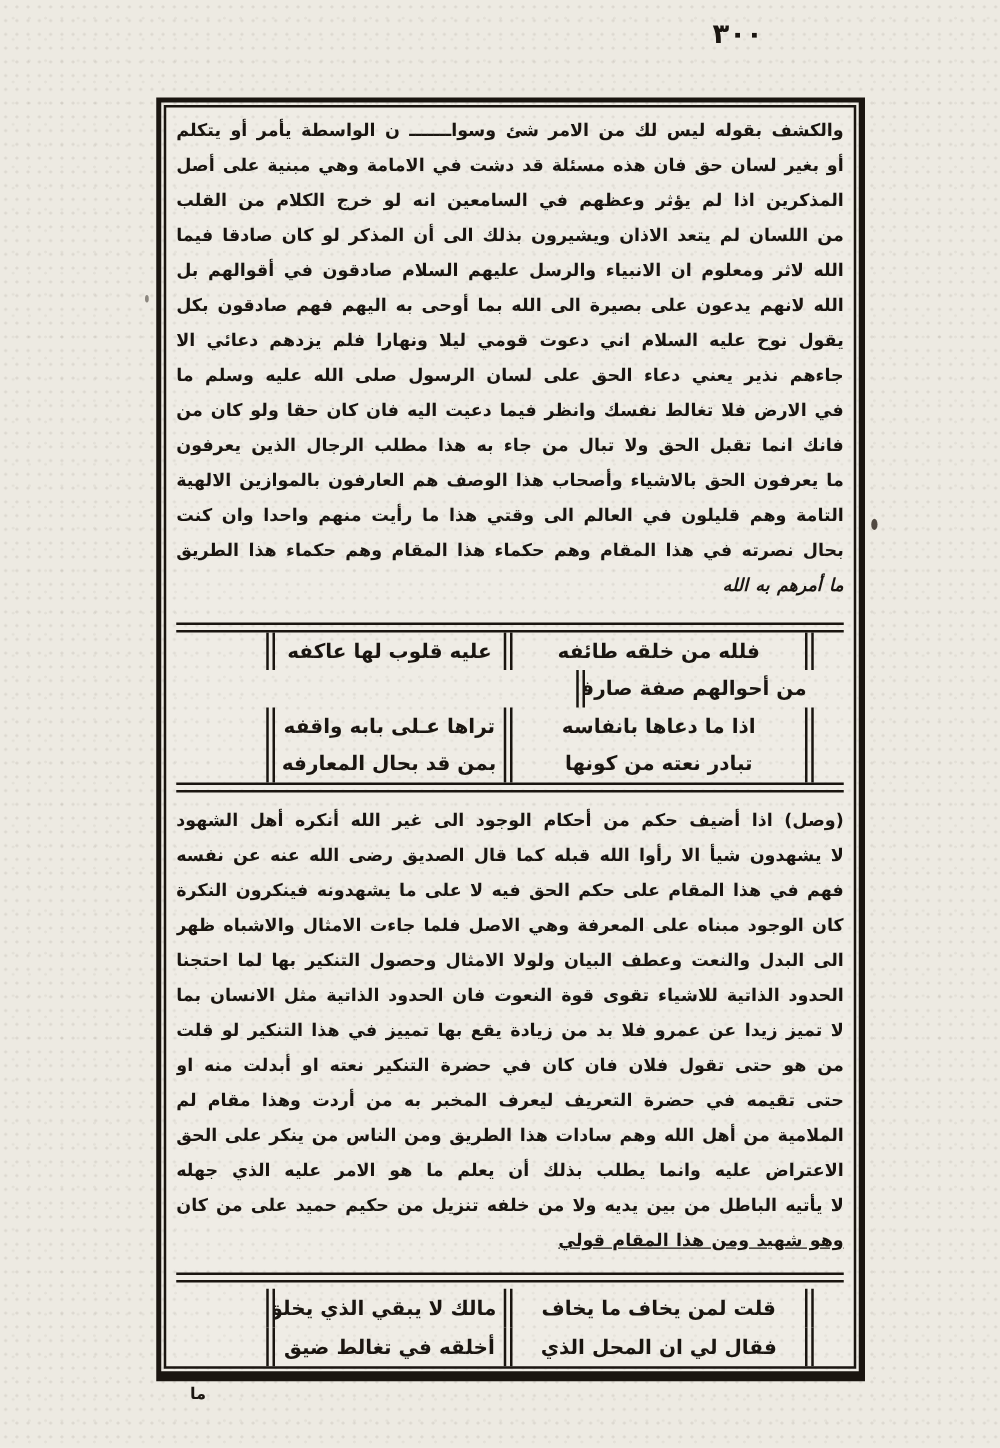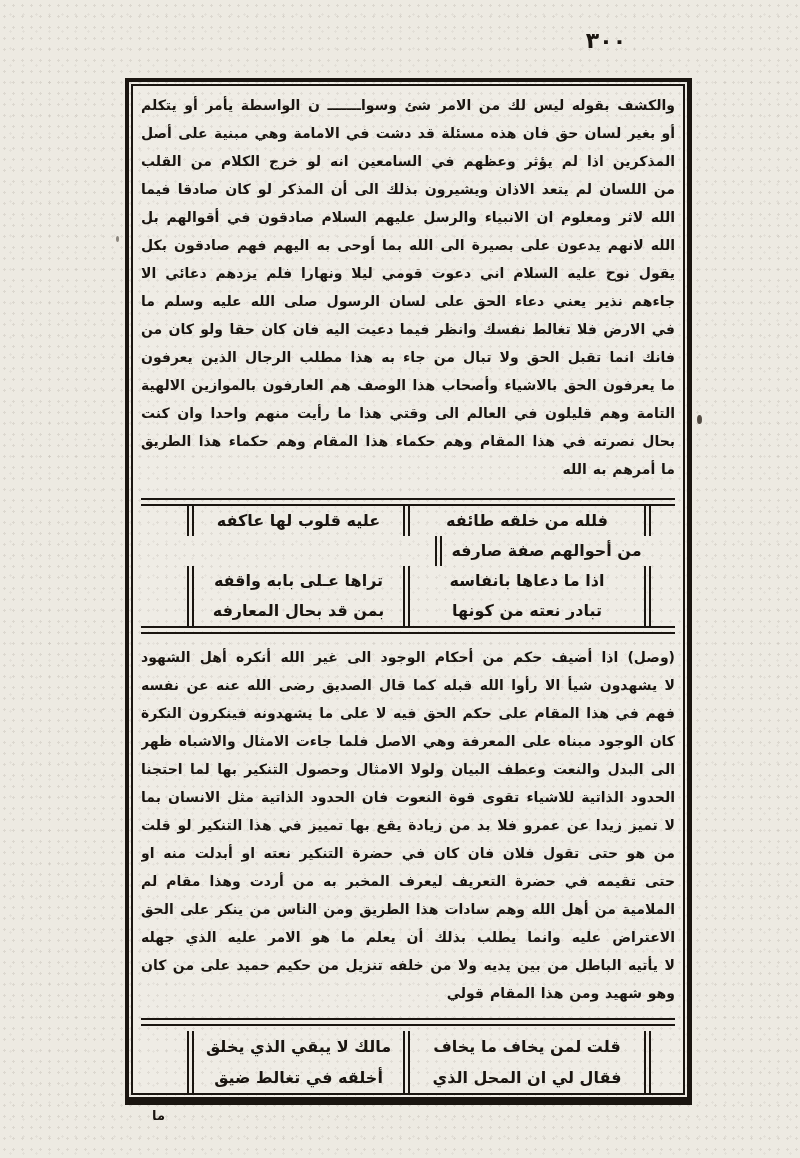--- a/index.html
+++ b/index.html
@@ -10,62 +10,62 @@
   }
   
   body::before{
     content:"";position:absolute;inset:0;pointer-events:none;
     background-image:radial-gradient(circle, rgba(70,58,44,.10) 1px, transparent 1.4px),
                      radial-gradient(circle, rgba(70,58,44,.06) 1px, transparent 1.3px);
     background-size:9px 11px,13px 17px;
     background-position:0 0,4px 6px;
   }
   .page-number{
-    position:absolute;top:28px;left:570px;width:72px;
-    text-align:center;font-size:22px;font-weight:700;color:#1a1510;
+    position:absolute;top:15px;left:570px;width:72px;
+    text-align:left;font-size:22px;font-weight:700;color:#1a1510;
     letter-spacing:2px;
   }
   .frame{
     position:absolute;left:125px;top:78px;width:567px;height:1027px;
     box-sizing:border-box;
     border:4px solid #1a1510;border-bottom-width:8px;border-right-width:5px;
     background:rgba(255,255,255,0.12);
   }
   .frame-inner{
     position:absolute;inset:2px;border:2px solid #1a1510;
     box-sizing:border-box;padding:5px 8px 0 8px;
   }
   .prose{direction:rtl;color:#1a1510;font-weight:700;font-size:14px;}
   .prose .line{
     height:28px;line-height:28px;overflow:hidden;
     text-align:justify;text-align-last:justify;
     word-spacing:1px;
   }
   .prose .line:last-child{text-align:right;text-align-last:right;}
-  .para1 .line:last-child{padding-left:42px;}
-  .para2 .line:last-child{padding-left:86px;}
+  .para1 .line:last-child{padding-left:42px;font-style:italic;}
+  .para2 .line:last-child{padding-left:86px;text-decoration:underline;}
   .rule{
     height:4px;border-top:2px solid #1a1510;border-bottom:2px solid #1a1510;
   }
   .rule-1{margin-top:15px;}
   .rule-2{margin-bottom:9px;}
   .rule-3{margin-top:11px;margin-bottom:5px;}
   .verse{direction:rtl;color:#1a1510;font-weight:700;font-size:16px;padding-right:24px;}
   .bayt{display:flex;direction:rtl;}
   .hemi{
     height:30px;line-height:30px;text-align:center;overflow:hidden;
     box-sizing:border-box;white-space:nowrap;
   }
   .hemi-right{
     width:248px;
     border-right:7px double #1a1510;border-left:7px double #1a1510;
     padding:0 6px;
   }
   .hemi-left{
-    width:216px;border-left:7px double #1a1510;padding:0 6px;
+    width:190px;border-left:7px double #1a1510;padding:0 6px;
   }
   .verse-2 .hemi{height:31px;line-height:31px;}
   .catchword{
     position:absolute;left:152px;top:1108px;
     font-size:13px;font-weight:700;color:#1a1510;direction:rtl;
   }
   .speck{position:absolute;background:#2a221a;border-radius:50%;opacity:.8;}
   .speck-a{left:697px;top:415px;width:5px;height:9px;}
   .speck-b{left:116px;top:236px;width:3px;height:6px;opacity:.5;}
 </style>

